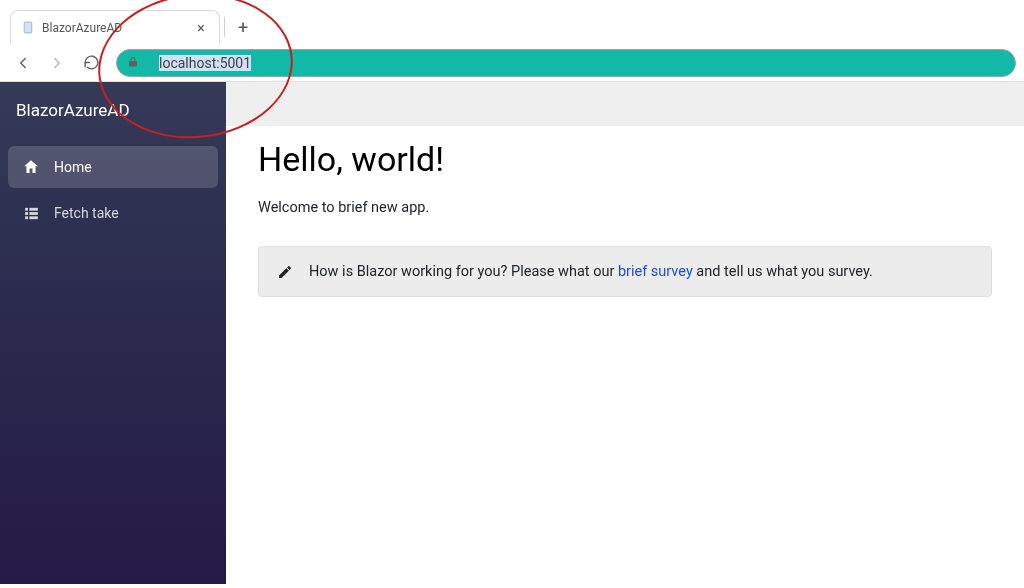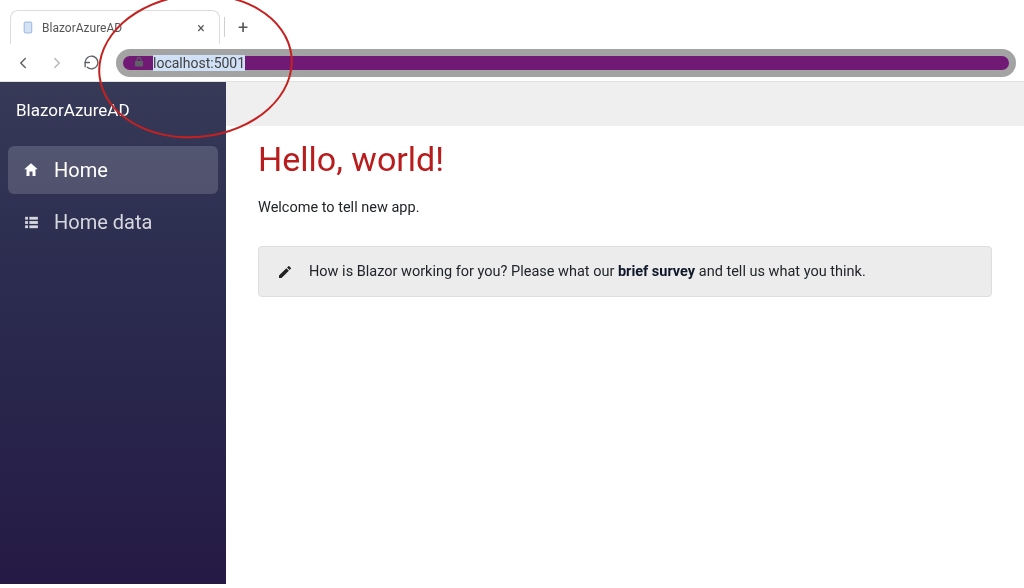--- a/index.html
+++ b/index.html
@@ -95,28 +95,28 @@
       color: #5f6368;
       border-radius: 50%;
       cursor: pointer;
     }
     .nav-btn.disabled {
       color: #b5b5b5;
     }
     .addr-bar {
       flex: 1;
       height: 28px;
-      border: 7px solid #a3a3a3;
+      border: 1px solid #a3a3a3;
       border-radius: 14px;
       display: flex;
       align-items: center;
       padding: 0 10px;
-      gap: 8px;
+      gap: 20px;
       margin-left: 6px;
-      background: #701a75;
+      background: #14b8a6;
     }
     .addr-bar .lock {
       color: #5f6368;
     }
     .addr-bar .url {
       font-size: 14px;
       color: #414141;
       background: #cfe0f7;
     }
     .app {
@@ -140,21 +140,21 @@
       display: flex;
       flex-direction: column;
       gap: 4px;
     }
     .nav-item {
       display: flex;
       align-items: center;
       gap: 14px;
       padding: 12px 14px;
       border-radius: 6px;
-      font-size: 20px;
+      font-size: 14px;
       color: #d6d7de;
       cursor: pointer;
     }
     .nav-item.active {
       background: rgba(255,255,255,0.16);
       color: #fff;
     }
     .nav-item .icon {
       width: 18px;
       height: 18px;
@@ -177,43 +177,43 @@
       background: #efefef;
     }
     .page-content {
       position: relative;
       z-index: 2;
       padding-top: 28px;
     }
     .page h1 {
       font-size: 34px;
       font-weight: 400;
-      color: #b91c1c;
+      color: #000000;
     }
     .welcome {
       margin-top: 20px;
       font-size: 14.5px;
       color: #212529;
     }
     .survey {
       margin-top: 30px;
       background: #ececec;
       border: 1px solid #dedede;
       border-radius: 4px;
       padding: 16px 18px;
       display: flex;
       align-items: center;
       gap: 16px;
       font-size: 14.5px;
       color: #212529;
     }
     .survey a {
-      color: #0f172a;
+      color: #1d4ed8;
       text-decoration: none;
-      font-weight: 700;
+      font-weight: 400;
     }
     .survey .bold { font-weight: 400; }
     .pencil {
       width: 16px;
       height: 16px;
       flex-shrink: 0;
     }
     
     .anno-circle {
       position: absolute;
@@ -295,38 +295,38 @@
         <span class="icon">
           <svg width="17" height="17" viewBox="0 0 24 24" fill="#d6d7de">
               <rect x="3" y="4" width="4" height="4"></rect>
               <rect x="9" y="4" width="12" height="4"></rect>
               <rect x="3" y="10" width="4" height="4"></rect>
               <rect x="9" y="10" width="12" height="4"></rect>
               <rect x="3" y="16" width="4" height="4"></rect>
               <rect x="9" y="16" width="12" height="4"></rect>
             </svg>
         </span>
-        <span>Home data</span>
+        <span>Fetch take</span>
       </div>
 
     </div>
   </div>
 
   <div class="page">
     <div class="page-content">
       <h1>Hello, world!</h1>
-      <p class="welcome">Welcome to tell new app.</p>
+      <p class="welcome">Welcome to brief new app.</p>
 
       <div class="survey">
         <span class="pencil">
           <svg width="16" height="16" viewBox="0 0 24 24" fill="#222">
               <path d="M3 17.25V21h3.75L17.81 9.94l-3.75-3.75L3 17.25zM20.71 7.04a1 1 0 0 0 0-1.41l-2.34-2.34a1 1 0 0 0-1.41 0L15.13 5.13l3.75 3.75 1.83-1.84z"></path>
             </svg>
         </span>
         <span>
-          <span class="bold">How is Blazor working for you?</span><span> Please what our </span><a href="#">brief survey</a><span> and tell us what you think.</span>
+          <span class="bold">How is Blazor working for you?</span><span> Please what our </span><a href="#">brief survey</a><span> and tell us what you survey.</span>
         </span>
       </div>
     </div>
   </div>
 </div>
 
 <div class="anno-circle"></div>
 
 </body></html>

